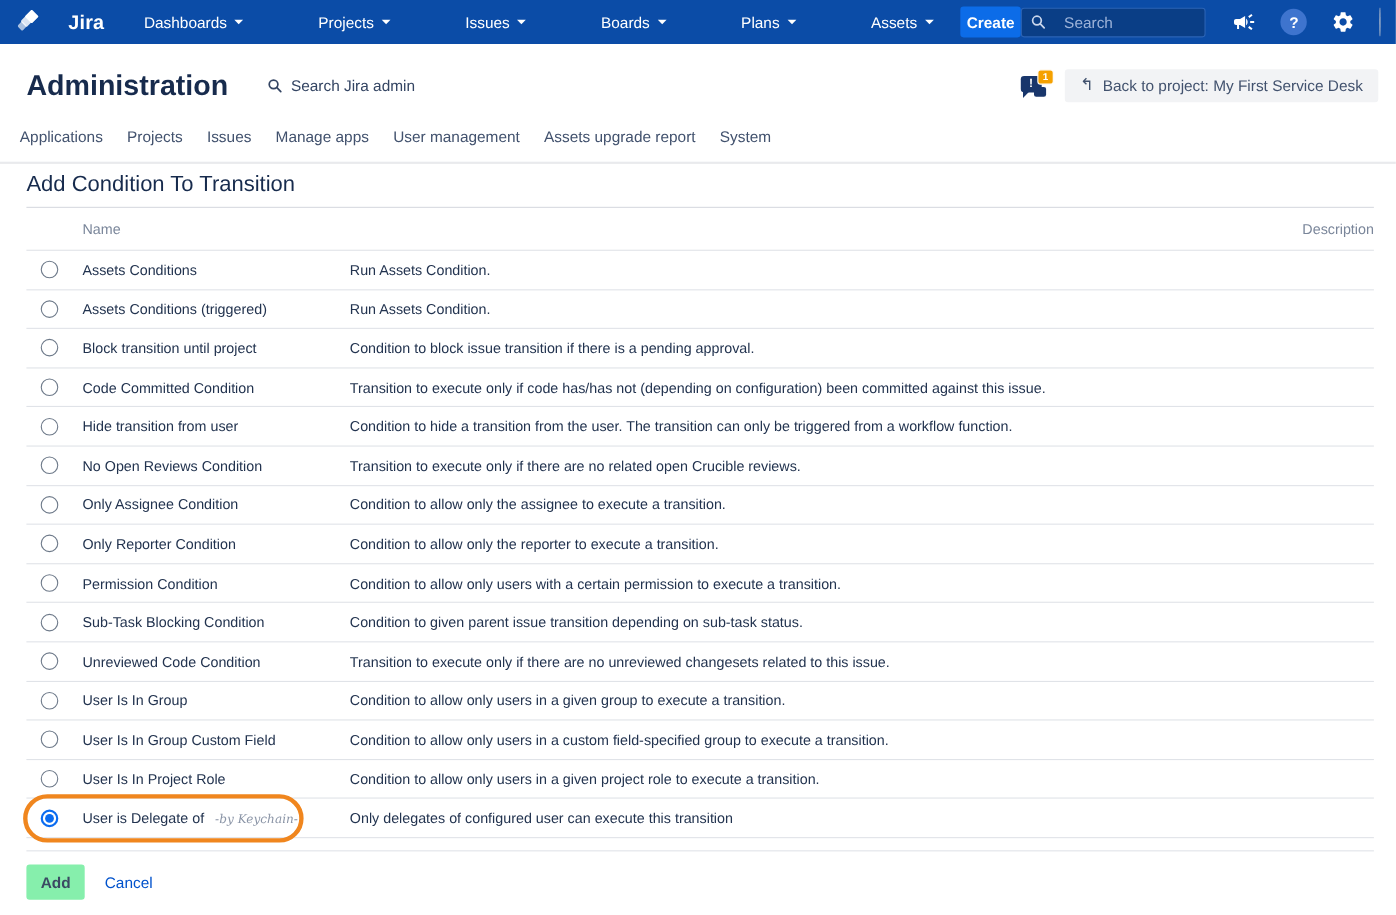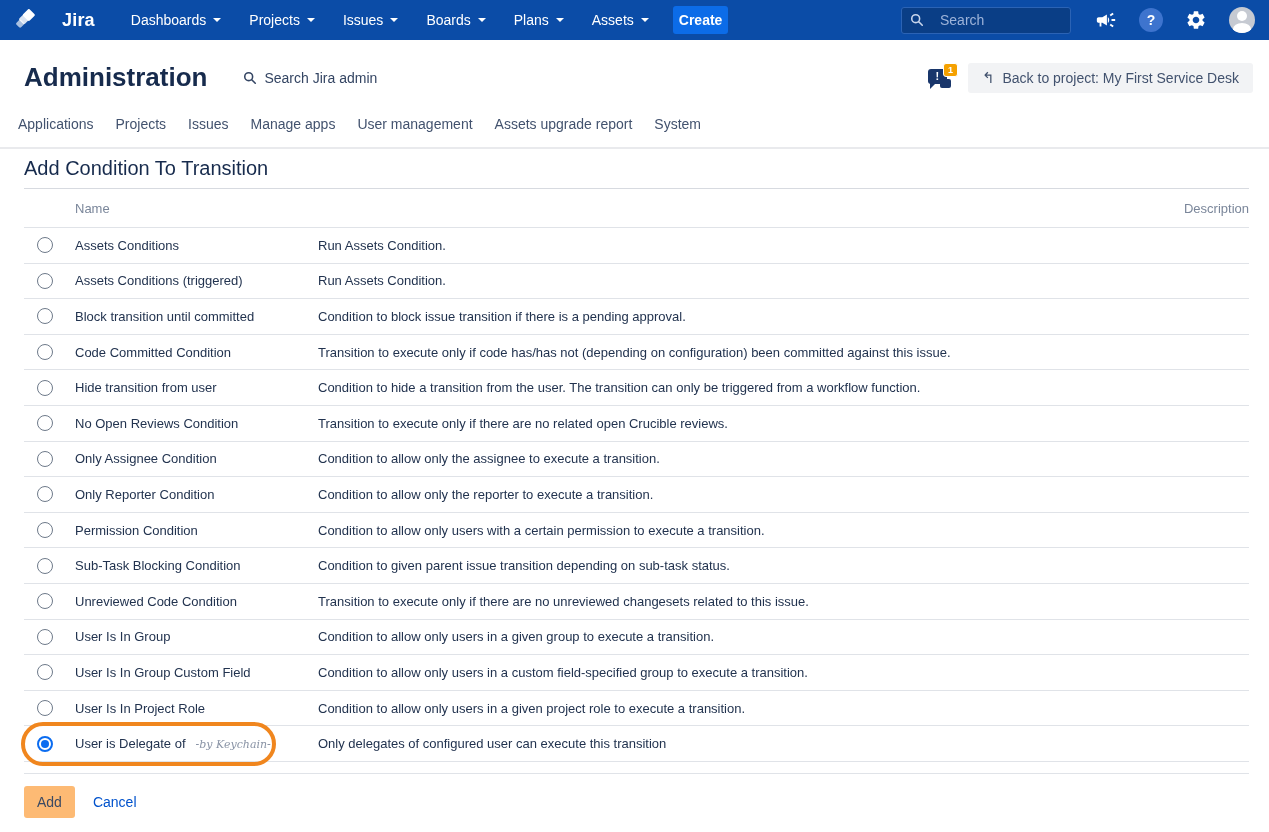--- a/index.html
+++ b/index.html
@@ -4,21 +4,21 @@
 <style>
   * { margin:0; padding:0; box-sizing:border-box; }
   html,body { width:1269px; height:832px; background:#fff; overflow:hidden;
     font-family:"Liberation Sans", sans-serif; }
 
   
   .navbar { height:40px; background:#0B4CA7; display:flex; align-items:center;
     padding:0 14px 0 16px; color:#fff; }
   .logo { display:flex; align-items:center; gap:24px; margin-right:26px; cursor:pointer; }
   .logo-text { font-size:18px; font-weight:700; letter-spacing:.2px; }
-  .nav-menu { display:flex; align-items:flex-start; }
+  .nav-menu { display:flex; align-items:flex-start;gap:40px; }
   .nav-item { display:flex; align-items:center; font-size:14px; padding:6px 10px;
     margin-right:8px; border-radius:3px; cursor:pointer; white-space:nowrap; }
   .chev { width:0; height:0; border-left:4px solid transparent; border-right:4px solid transparent;
     border-top:4px solid #fff; margin-left:7px; display:inline-block; }
   .create-btn { background:#0C6CE8; color:#fff; border:none; border-radius:3px;
     font-size:14px; font-weight:600; padding:6px 6px; margin-left:6px; cursor:pointer;
     font-family:"Liberation Sans", sans-serif; }
   .nav-spacer { flex:1; }
   .nav-search { display:flex; align-items:center; background:#0A3E86;
     border:1px solid #2B63B5; border-radius:3px; width:170px; height:27px;
@@ -85,22 +85,22 @@
     background:#0B6CF0; }
   .cell-name { width:243px; display:flex; align-items:baseline; }
   .byline { font-family:"DejaVu Serif", serif; font-style:italic; font-size:11px;
     color:#8A94A6; margin-left:10px; }
   .cell-desc { flex:1; }
   .highlight-ring { position:absolute; left:-3px; top:-4px; width:255px; height:44px;
     border:4.5px solid #F0861E; border-radius:23px; pointer-events:none; z-index:2; }
 
   .bottom-divider { height:1px; background:#E0E3E8; margin-top:11px; }
   .footer-actions { display:flex; align-items:center; margin-top:12px; }
-  .add-btn { background:#fdba74; border:none; border-radius:3px; padding:8px 13px;
-    font-size:14px; color:#3B4A63; cursor:pointer; font-family:"Liberation Sans", sans-serif; }
+  .add-btn { background:#86efac; border:none; border-radius:3px; padding:8px 13px;
+    font-size:14px; color:#3B4A63; cursor:pointer; font-family:"Liberation Sans", sans-serif;font-weight:bold; }
   .cancel-link { color:#0052CC; font-size:14px; margin-left:18px; text-decoration:none;
     cursor:pointer; }
 </style>
 </head>
 <body>
 
 <header class="navbar">
   <div class="logo">
     <svg width="22" height="22" viewBox="0 0 24 24">
       <rect x="9" y="1.5" width="10" height="10" rx="1.5" transform="rotate(45 14 6.5)" fill="#fff"></rect>
@@ -257,21 +257,21 @@
     </div>
     <div class="cell-desc">Run Assets Condition.</div>
 
   </div>
 
   <div class="trow">
     <div class="cell-radio">
       <span class="radio"></span>
     </div>
     <div class="cell-name">
-      <span class="nm">Block transition until committed</span>
+      <span class="nm">Block transition until project</span>
 
     </div>
     <div class="cell-desc">Condition to block issue transition if there is a pending approval.</div>
 
   </div>
 
   <div class="trow">
     <div class="cell-radio">
       <span class="radio"></span>
     </div>

